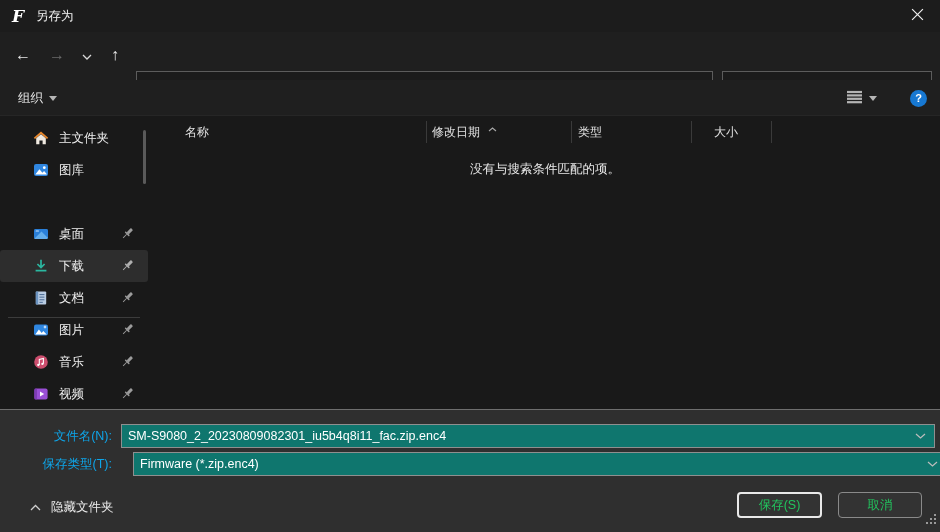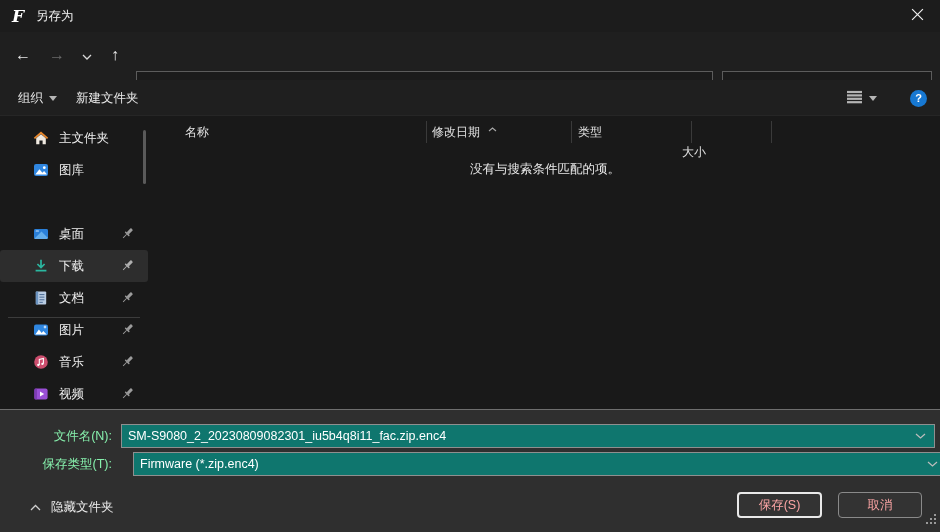--- a/index.html
+++ b/index.html
@@ -44,26 +44,26 @@
   .side-scroll { position:absolute; left:143px; top:13px; width:3px; height:54px; background:#5a5a5a; border-radius:2px; }
 
   .filearea { position:absolute; left:150px; top:0; width:790px; height:292px; }
   .col-head { position:absolute; top:3px; height:24px; display:flex; align-items:center; font-size:12px; color:#e2e2e2; padding:0 4px; }
   .col-div { position:absolute; top:4px; width:1px; height:22px; background:#3a3a3a; }
   .sort-chev { position:absolute; top:1px; }
   .empty-msg { position:absolute; left:0; top:44px; width:790px; text-align:center; font-size:12.5px; color:#e8e8e8; }
 
   
   .footer { position:absolute; left:0; top:409px; width:940px; height:123px; background:#2f2f2f; border-top:1px solid #6e6e6e; }
-  .f-label { position:absolute; width:112px; text-align:right; font-size:12.5px; color:#86efac; }
+  .f-label { position:absolute; width:112px; text-align:right; font-size:12.5px; color:#0ea5e9; }
   .combo { position:absolute; left:121px; width:814px; height:24px; background:#0f766e; border:1px solid #8f8f8f; display:flex; align-items:center; }
   .combo input { flex:1; background:transparent; border:none; outline:none; color:#fff; font-size:12.5px; padding:0 6px; font-family:inherit; }
   .combo .chev { padding-right:8px; display:flex; }
   .hide-folders { position:absolute; left:30px; top:494px; height:26px; display:flex; align-items:center; gap:10px; font-size:12.5px; color:#ececec; }
-  .btn { position:absolute; top:492px; height:26px; border-radius:4px; background:#333333; color:#fca5a5; font-size:12.5px; display:flex; align-items:center; justify-content:center; font-family:inherit; }
+  .btn { position:absolute; top:492px; height:26px; border-radius:4px; background:#333333; color:#22c55e; font-size:12.5px; display:flex; align-items:center; justify-content:center; font-family:inherit; }
   .btn-save { left:737px; width:85px; border:2px solid #e9e9e9; }
   .btn-cancel { left:838px; width:84px; border:1px solid #8a8a8a; }
   .grip { position:absolute; right:3px; bottom:3px; }
 </style>
 </head>
 <body>
 
 <div id="app">
 
   <div class="titlebar">
@@ -135,23 +135,20 @@
           </svg>
       </span>
     </div>
   </div>
 
   <div class="cmdbar">
     <div class="cmd-item" style="left:10px;">
       <span>组织</span>
       <span class="tri-down"></span>
     </div>
-    <div class="cmd-item" style="left:68px;">
-      <span>新建文件夹</span>
-    </div>
     <div class="cmd-item" style="left:838px;">
       <span>
         <svg width="17" height="14" viewBox="0 0 17 14">
             <g stroke="#b4b4b4" stroke-width="2.2">
               <path d="M1 2 h15"></path>
               <path d="M1 5.4 h15"></path>
               <path d="M1 8.8 h15"></path>
               <path d="M1 12.2 h15"></path>
             </g>
           </svg>
@@ -314,21 +311,21 @@
       </div>
     </div>
 
     <div class="filearea">
       <div class="col-head" style="left:31px;">名称</div>
       <div class="col-head" style="left:278px;">修改日期</div>
       <span class="sort-chev" style="left:338px;"><svg width="9" height="5" viewBox="0 0 9 5">
             <path d="M1 4 L4.5 1 L8 4" fill="none" stroke="#a8a8a8" stroke-width="1.1"></path>
           </svg></span>
       <div class="col-head" style="left:424px;">类型</div>
-      <div class="col-head" style="left:528px;margin-top:20px;">大小</div>
+      <div class="col-head" style="left:560px;">大小</div>
       <div class="col-div" style="left:276px;"></div>
       <div class="col-div" style="left:421px;"></div>
       <div class="col-div" style="left:541px;"></div>
       <div class="col-div" style="left:621px;"></div>
       <div class="empty-msg">没有与搜索条件匹配的项。</div>
     </div>
   </div>
 
   <div class="footer">
     <div class="f-label" style="top:18px;">文件名(N):</div>

